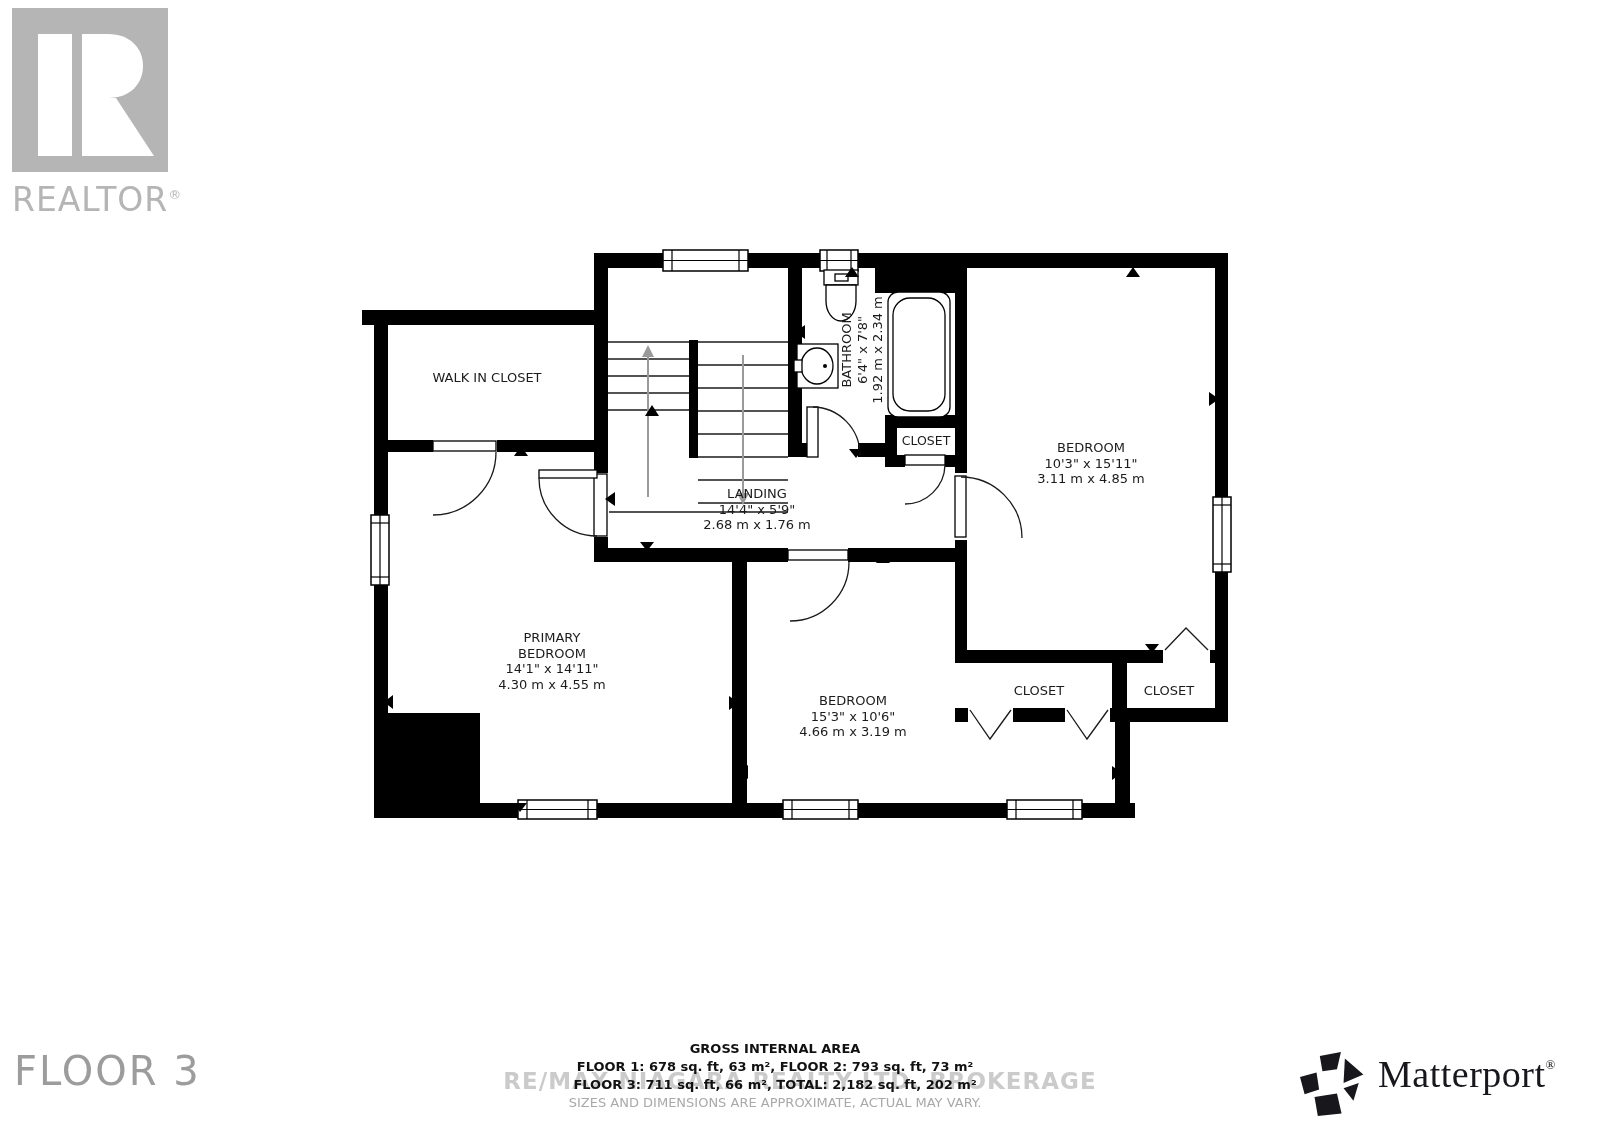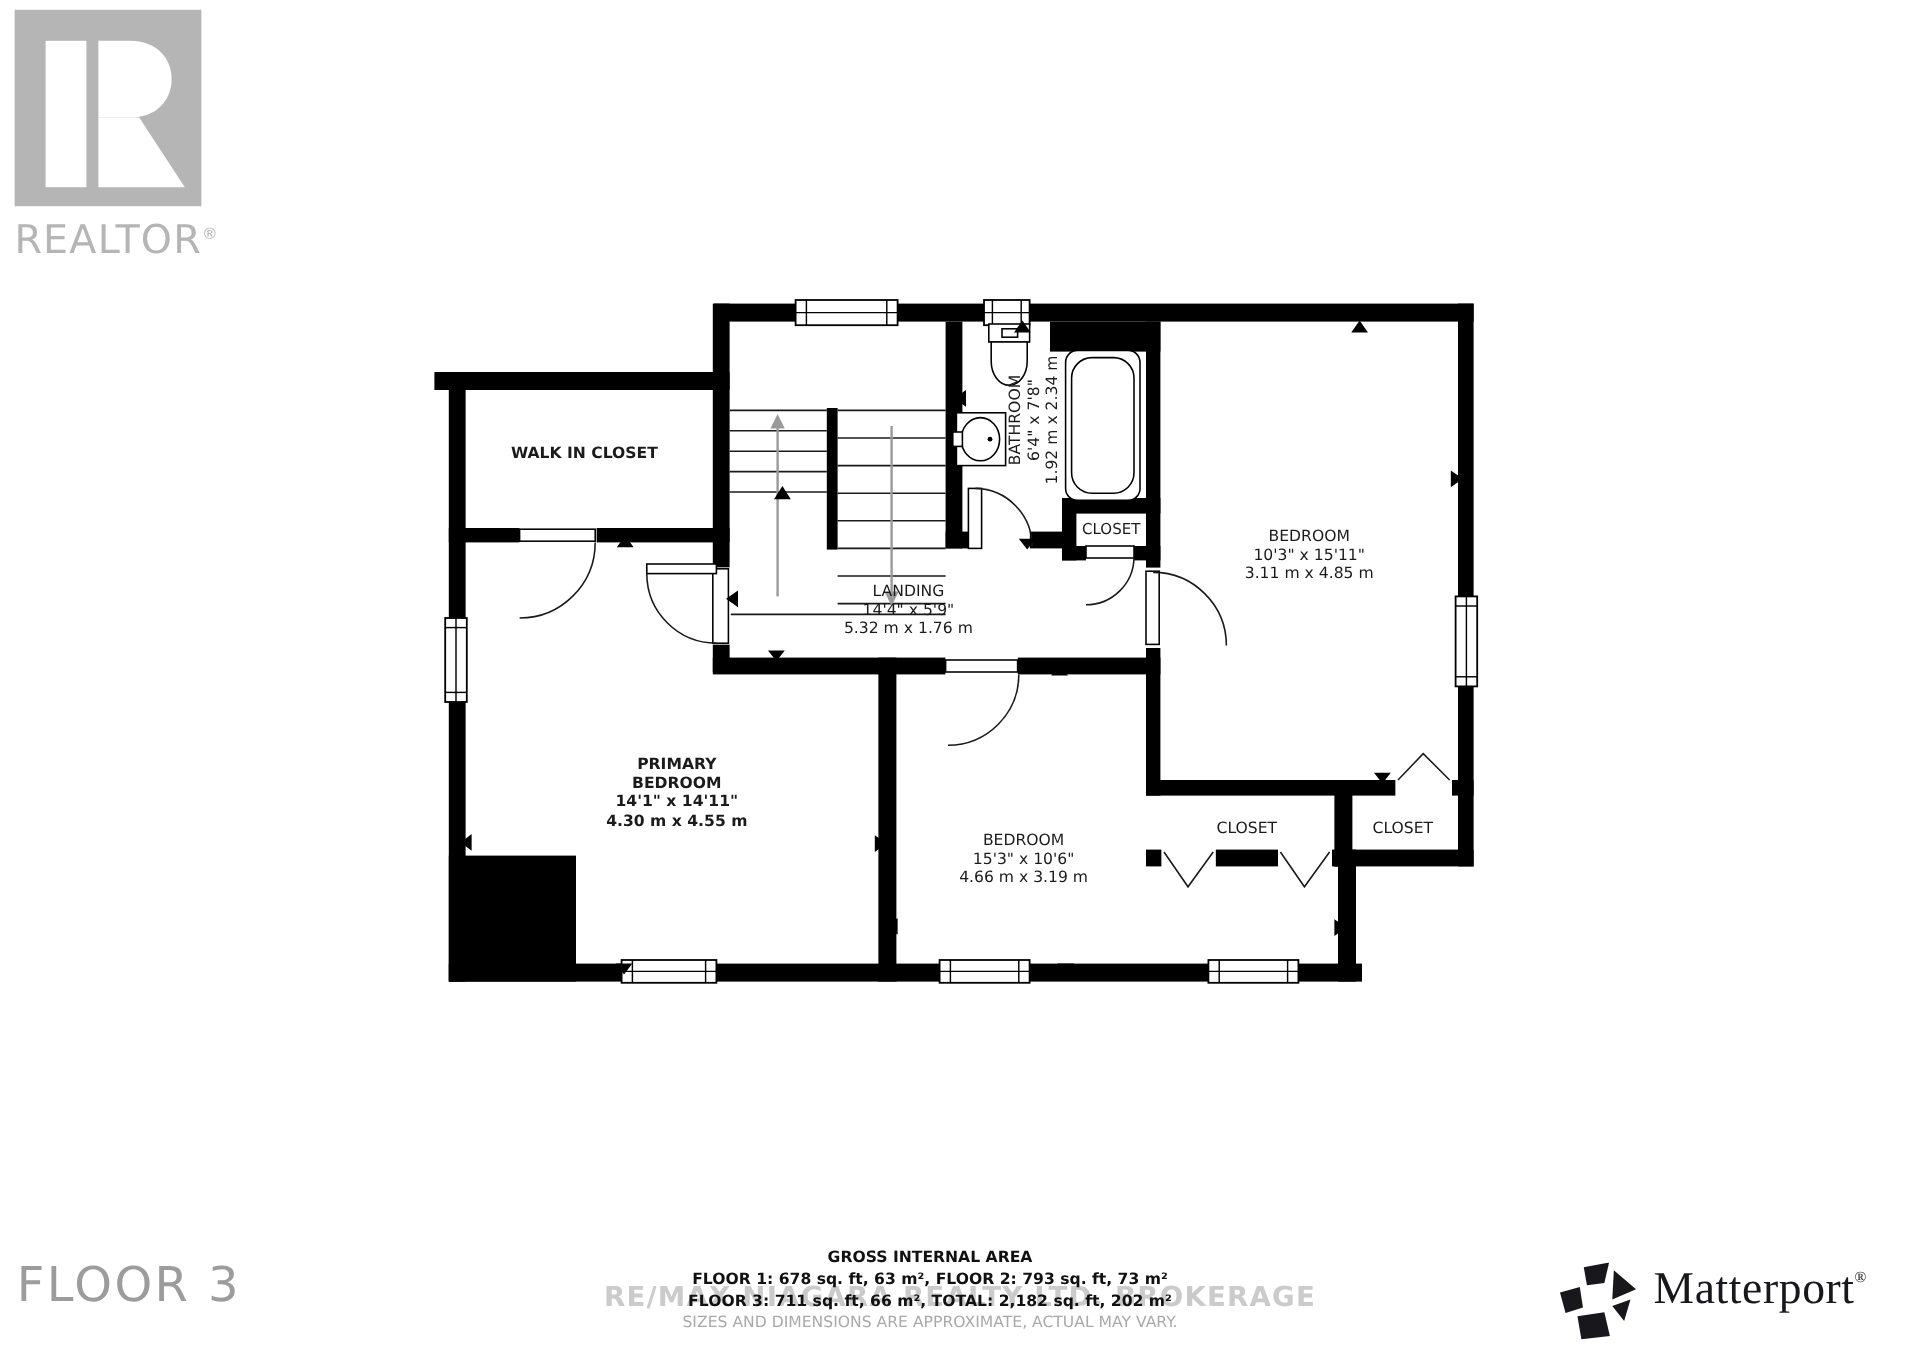--- a/index.html
+++ b/index.html
@@ -259,39 +259,39 @@
       <polygon class="tri" points="729,696 729,710 739,703"></polygon>
       <polygon class="tri" points="748,765 748,779 739,772"></polygon>
       <polygon class="tri" points="1112,766 1112,780 1122,773"></polygon>
       <polygon class="tri" points="1145,644 1159,644 1152,653"></polygon>
       <polygon class="tri" points="513,803 527,803 520,812"></polygon>
       <polygon class="tri" points="881,803 895,803 888,812"></polygon>
       <polygon class="tri" points="876,563 890,563 883,553"></polygon>
     </g>
   </svg>
 
-  <div class="room-label" style="left:487px;top:378px;font-weight:bold;">
+  <div class="room-label" style="left:487px;top:378px;">
     <span class="ln">WALK IN CLOSET</span>
   </div>
   <div class="room-label rotated" style="left:862px;top:350px;">
     <span class="ln">BATHROOM</span>
     <span class="ln">6'4" x 7'8"</span>
     <span class="ln">1.92 m x 2.34 m</span>
   </div>
   <div class="room-label" style="left:757px;top:509px;text-align:center;">
     <span class="ln">LANDING</span>
     <span class="ln">14'4" x 5'9"</span>
-    <span class="ln">5.32 m x 1.76 m</span>
+    <span class="ln">2.68 m x 1.76 m</span>
   </div>
   <div class="room-label" style="left:1091px;top:463px;">
     <span class="ln">BEDROOM</span>
     <span class="ln">10'3" x 15'11"</span>
     <span class="ln">3.11 m x 4.85 m</span>
   </div>
-  <div class="room-label" style="left:564px;top:661px;font-weight:bold;">
+  <div class="room-label" style="left:552px;top:661px;">
     <span class="ln">PRIMARY</span>
     <span class="ln">BEDROOM</span>
     <span class="ln">14'1" x 14'11"</span>
     <span class="ln">4.30 m x 4.55 m</span>
   </div>
   <div class="room-label" style="left:853px;top:716px;">
     <span class="ln">BEDROOM</span>
     <span class="ln">15'3" x 10'6"</span>
     <span class="ln">4.66 m x 3.19 m</span>
   </div>

